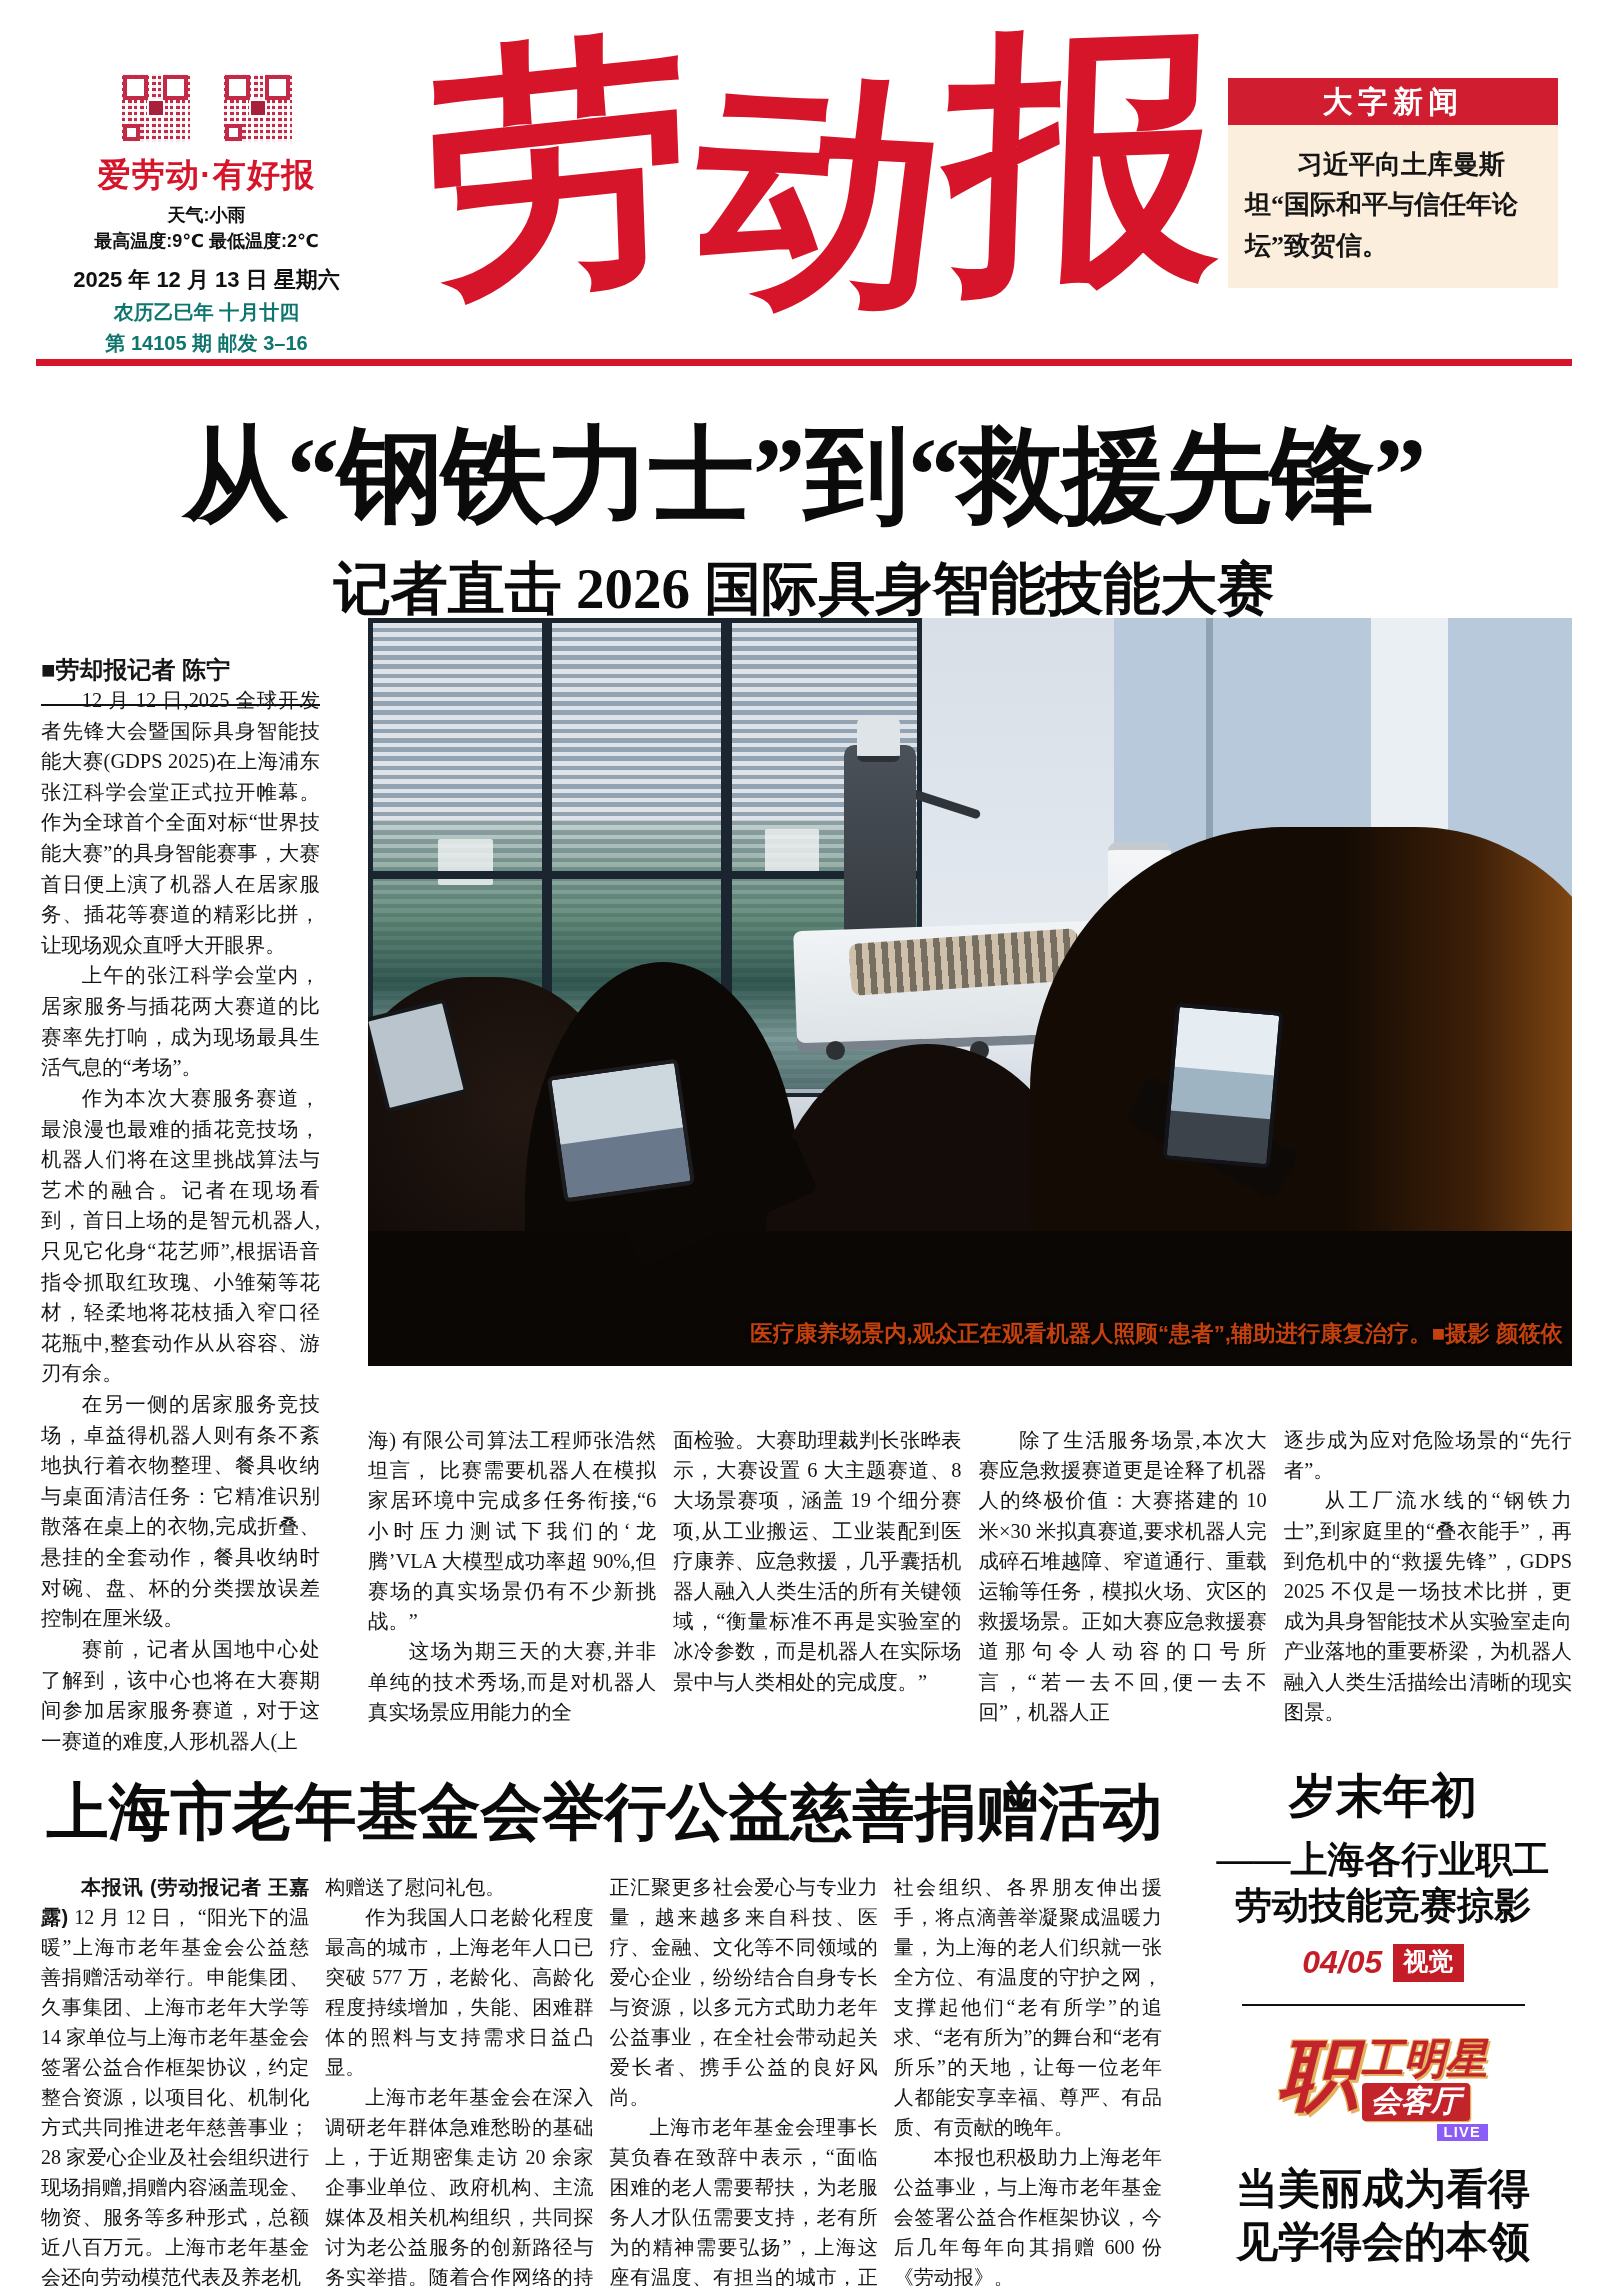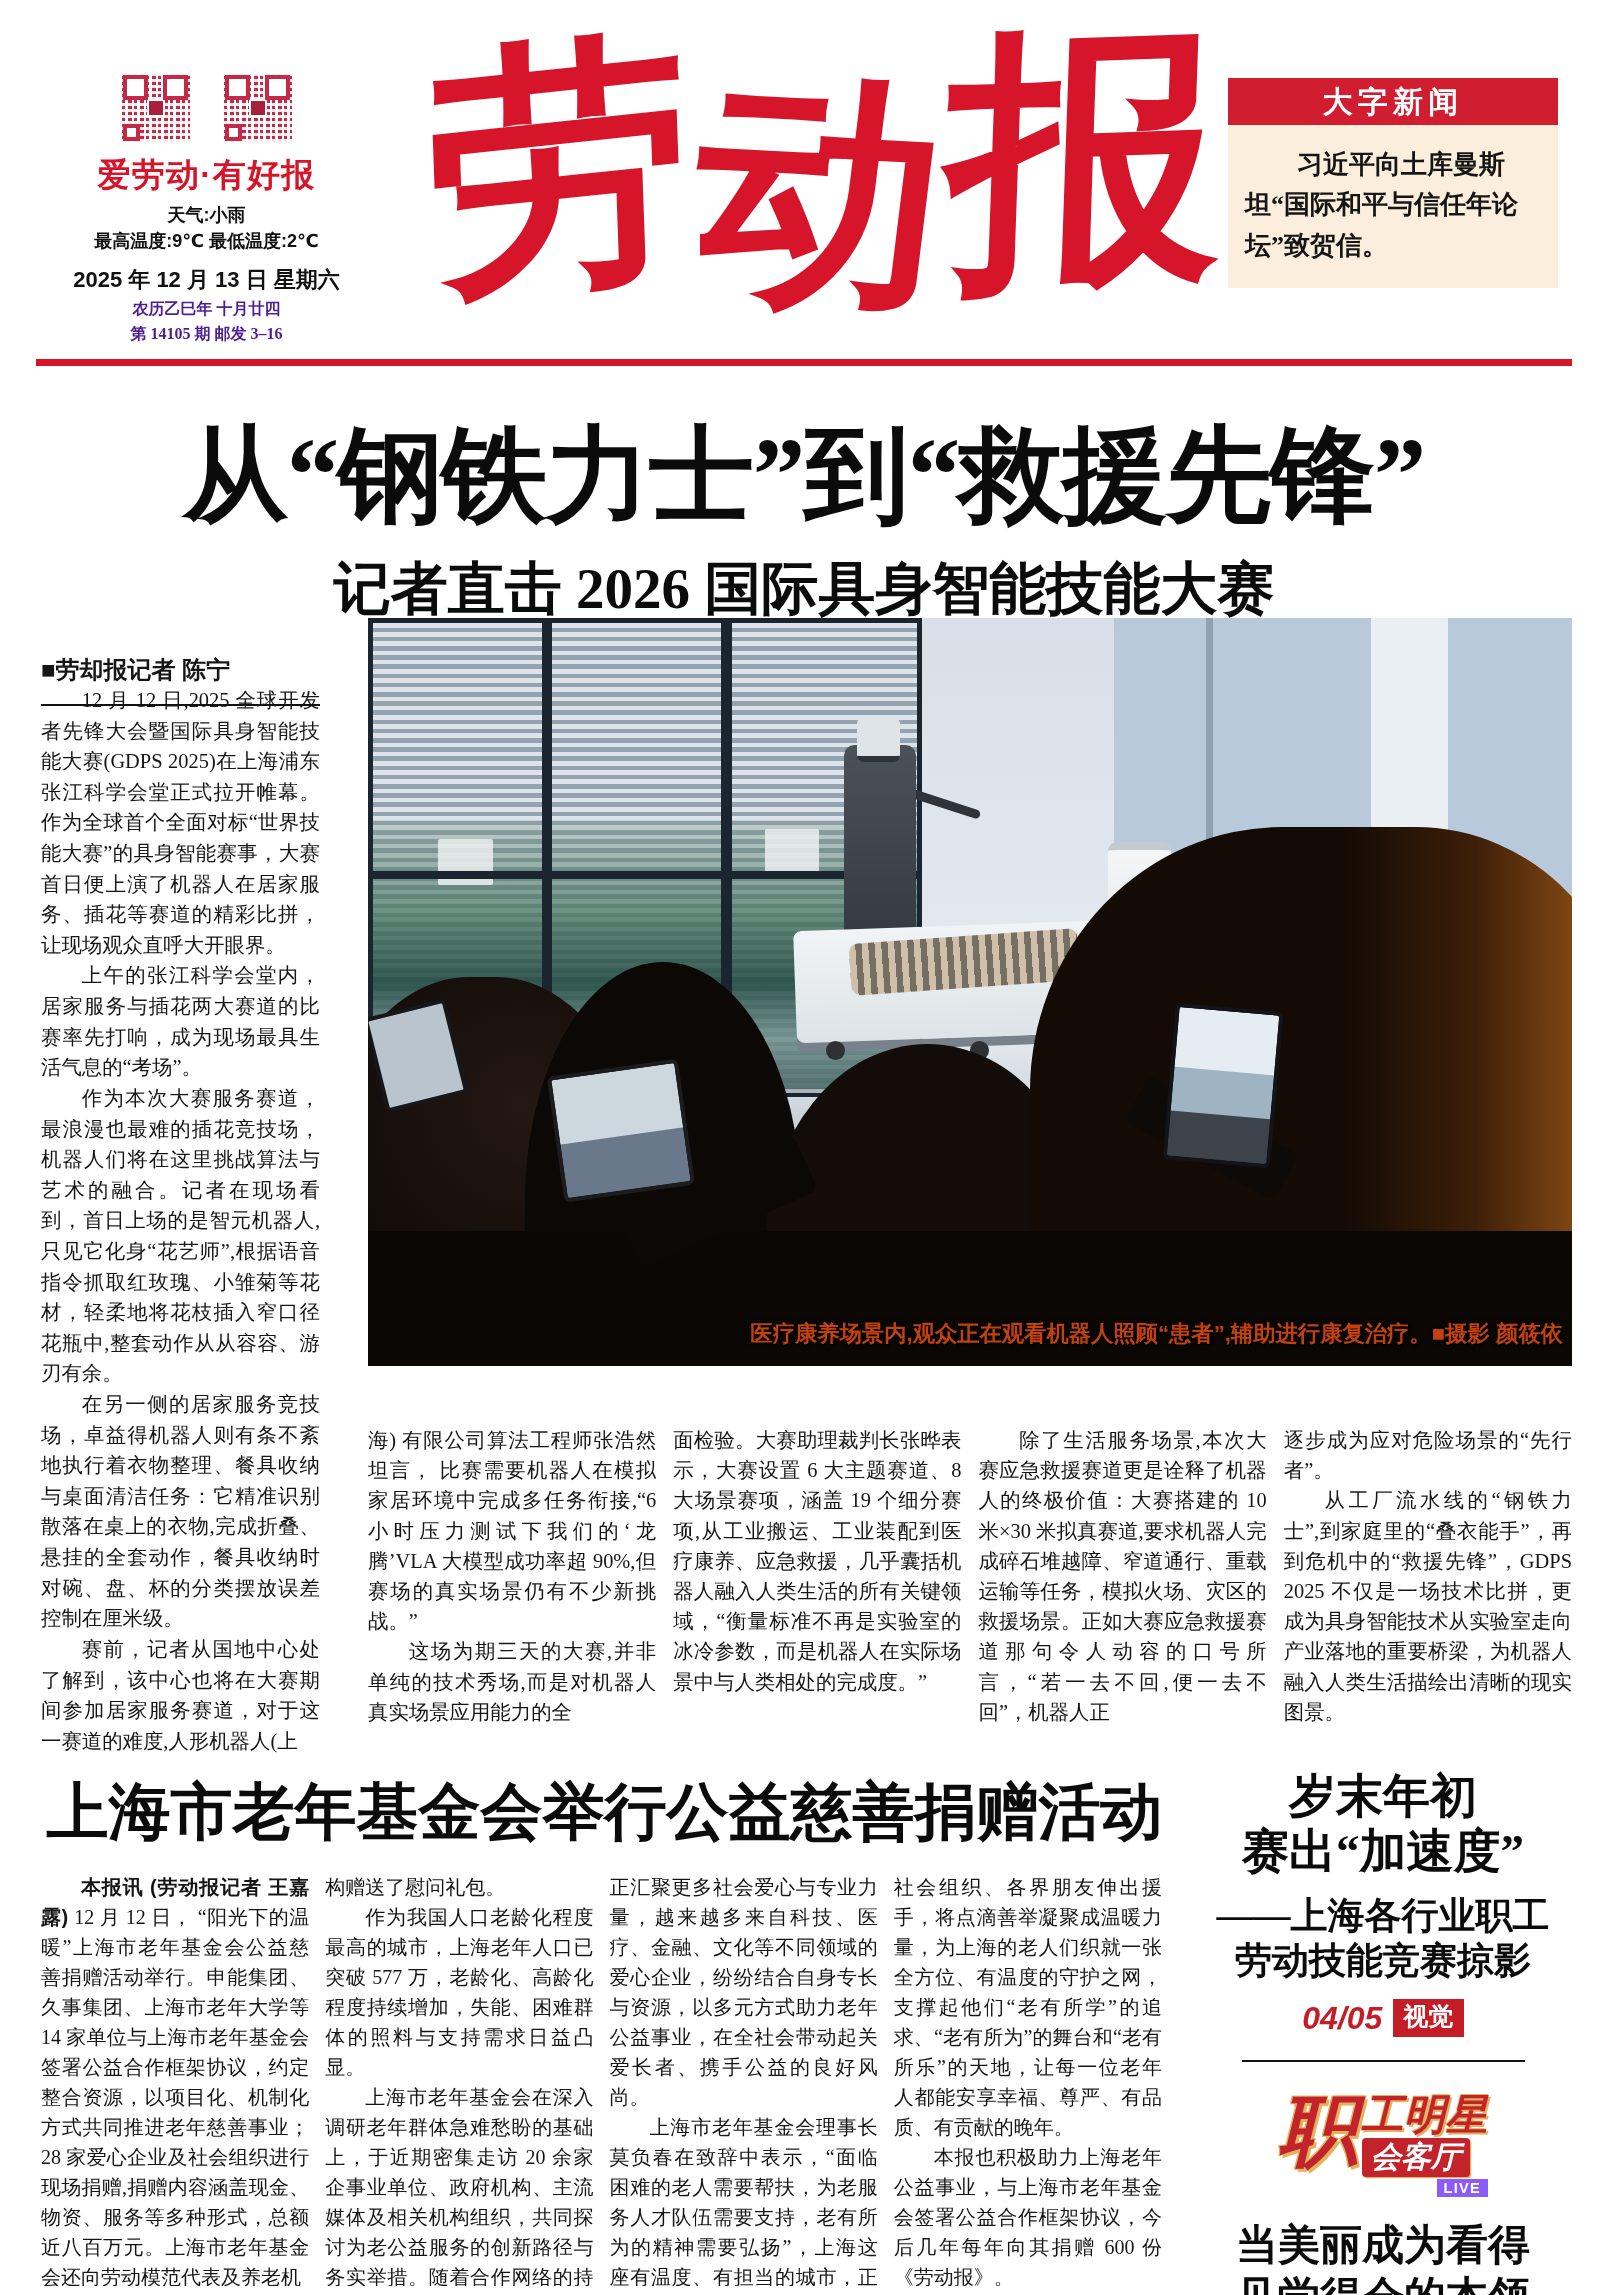--- a/index.html
+++ b/index.html
@@ -23,21 +23,21 @@
     content:""; position:absolute; width:17px; height:17px;
     border:4px solid #c22a47; background:#fff; top:1.3px;
   }
   .qr:before { left:1.3px; } .qr:after { right:1.3px; }
   .qr .fin { position:absolute; left:1.3px; bottom:1.3px; width:17px; height:17px; border:4px solid #c22a47; background:#fff; }
   .qr .core { position:absolute; left:25px; top:25px; width:18.4px; height:18.4px; background:#a8203c; border:2px solid #fff; border-radius:2.6px; }
   .slogan { margin-top:10.5px; font-family:"Liberation Sans","DejaVu Sans",sans-serif; font-weight:bold; font-size:33px; color:#d6152b; letter-spacing:1.3px; }
   .wline  { margin-top:5.3px;  font-family:"Liberation Sans","DejaVu Sans",sans-serif; font-size:18px; font-weight:bold; color:#111; }
   .tline  { margin-top:2.6px;  font-family:"Liberation Sans","DejaVu Sans",sans-serif; font-size:18px; font-weight:bold; color:#111; }
   .dline  { margin-top:12px; font-family:"Liberation Sans","DejaVu Sans",sans-serif; font-size:22px; font-weight:bold; color:#111; }
-  .lline, .iline { margin-top:4px; font-family:Liberation Serif, serif; font-size:16px; font-weight:bold; color:#4c1d95; }
+  .lline, .iline { margin-top:4px; font-family:Liberation Sans, sans-serif; font-size:20px; font-weight:bold; color:#0f766e; }
   .masthead { position:absolute; left:407px; top:12px; width:828px; height:342px;
     display:flex; justify-content:center; align-items:flex-start; color:#d6152b; font-weight:bold; }
   .masthead span { font-size:263px; line-height:1.1; display:inline-block; }
   .mc1 { transform:rotate(-6deg) translateY(12px) skewX(-4deg); }
   .mc2 { transform:rotate(3deg)  translateY(38px) skewX(-4deg) scale(.94); }
   .mc3 { transform:rotate(-2deg) translateY(5.3px)  skewX(-4deg) scale(1.04); }
   .bignews { position:absolute; left:1228px; top:78px; width:330px; }
   .bignews .bn-hd { height:47px; background:#d01d30; color:#fff; text-align:center; line-height:47px;
     font-family:"Liberation Sans","DejaVu Sans",sans-serif; font-weight:bold; font-size:30px; letter-spacing:5.3px; }
   .bignews .bn-bd { background:#fbeedc; padding:20px 17px 22.3px 17px; font-size:26px; font-weight:bold; line-height:1.55; text-indent:2em; }
@@ -240,21 +240,20 @@
       <p>上海市老年基金会理事长莫负春在致辞中表示，“面临困难的老人需要帮扶，为老服务人才队伍需要支持，老有所为的精神需要弘扬”，上海这座有温度、有担当的城市，正呼唤每一份向善的力量。他呼吁广大爱心企业、</p>
     </div>
     <div class="s2col">
       <p class="noind">社会组织、各界朋友伸出援手，将点滴善举凝聚成温暖力量，为上海的老人们织就一张全方位、有温度的守护之网，支撑起他们“老有所学”的追求、“老有所为”的舞台和“老有所乐”的天地，让每一位老年人都能安享幸福、尊严、有品质、有贡献的晚年。</p>
       <p>本报也积极助力上海老年公益事业，与上海市老年基金会签署公益合作框架协议，今后几年每年向其捐赠 600 份《劳动报》。</p>
     </div>
   </div>
 
   <div class="promo">
     <div class="pm-t">岁末年初</div>
-    <div class="pm-t">赛出“加速度”</div>
     <div class="pm-sub">
       <div>——上海各行业职工</div>
       <div>劳动技能竞赛掠影</div>
     </div>
     <div class="pageref">
       <span class="num">04/05</span>
       <span class="badge">视觉</span>
     </div>
     <div class="pm-div"></div>
     <div class="pm-logo">

